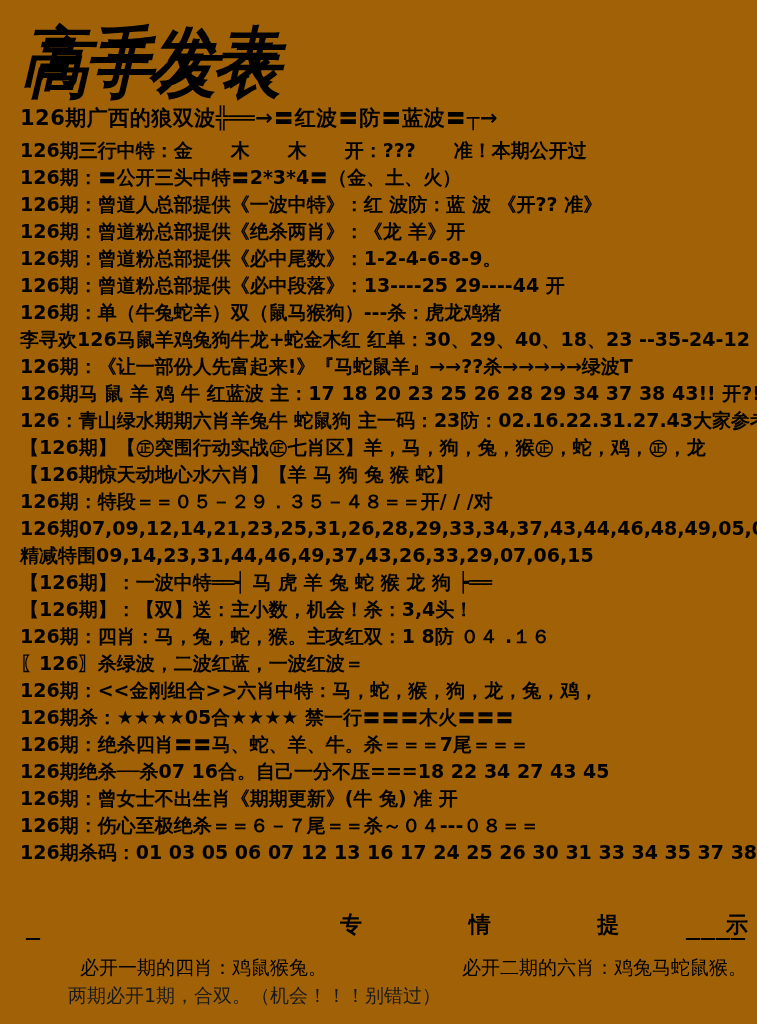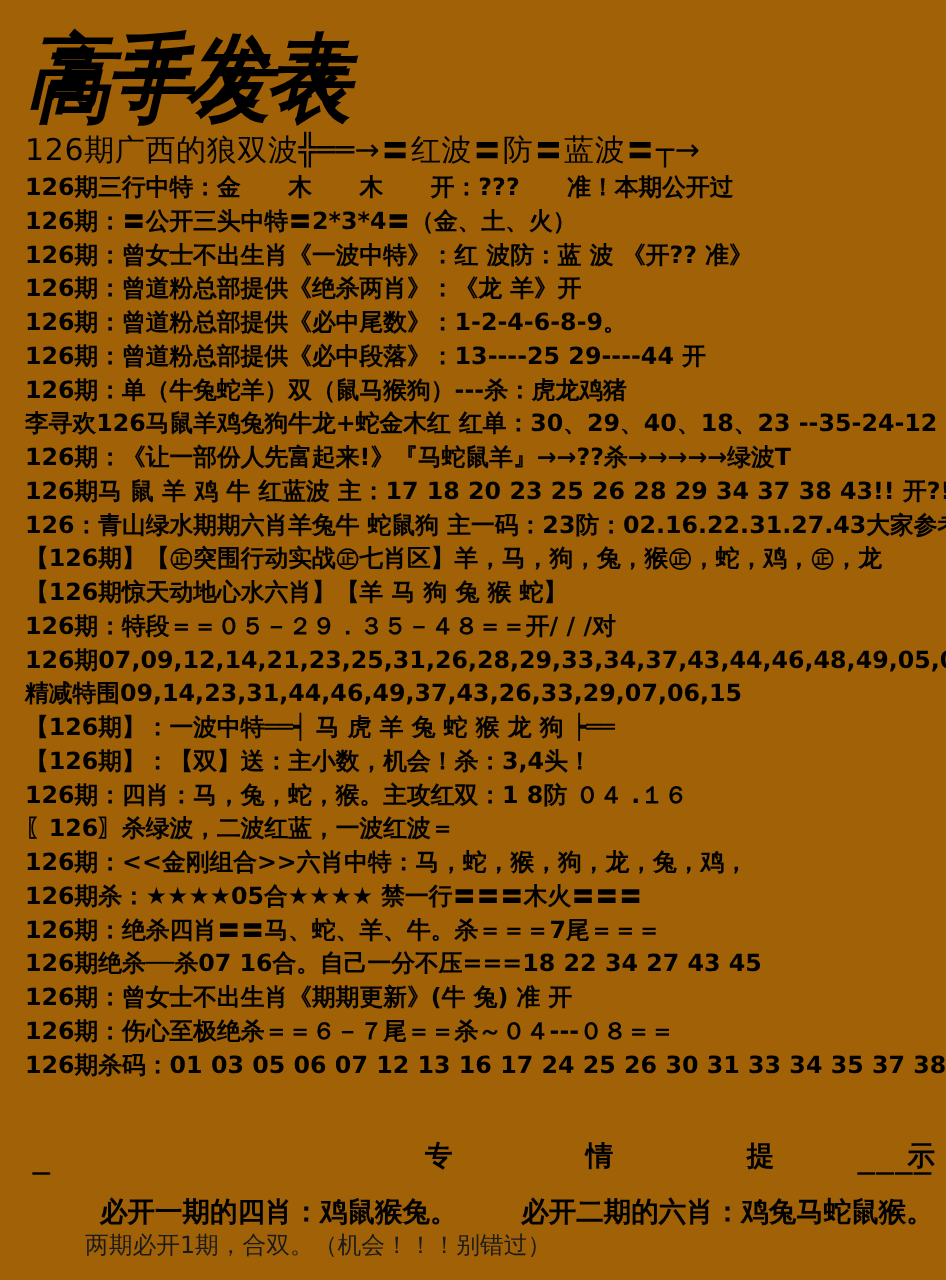--- a/index.html
+++ b/index.html
@@ -39,22 +39,22 @@
     white-space: nowrap;
   }
   .masthead .layer.ghost {
     left: 7px;
     top: 12px;
   }
   .headline {
     position: absolute;
     left: 20px;
     top: 104px;
-    font-size: 24px;
-    font-weight: 400;
+    font-size: 21px;
+    font-weight: 700;
     white-space: nowrap;
     letter-spacing: 0.5px;
   }
   .lines {
     position: absolute;
     left: 20px;
     top: 137px;
     right: 4px;
   }
   .line {
@@ -94,22 +94,22 @@
   }
   .footer1 {
     position: absolute;
     top: 955px;
     left: 0;
     width: 757px;
     display: flex;
     box-sizing: border-box;
     padding-left: 80px;
     padding-right: 10px;
-    font-size: 22px;
-    font-weight: 700;
+    font-size: 19px;
+    font-weight: 400;
     white-space: nowrap;
   }
   .footer1 .right {
     margin-left: auto;
   }
   .footer2 {
     position: absolute;
     top: 983px;
     left: 68px;
     font-size: 19px;
@@ -127,21 +127,21 @@
   <div class="masthead">
     <span class="layer ghost">高手发表</span>
     <span class="layer">高手发表</span>
   </div>
 
   <div class="headline">126期广西的狼双波╬══→〓红波〓防〓蓝波〓┬→</div>
 
   <div class="lines">
       <div class="line">126期三行中特：金　　木　　木　　开：???　　准！本期公开过</div>
       <div class="line">126期：〓公开三头中特〓2*3*4〓（金、土、火）</div>
-      <div class="line">126期：曾女士不出生肖《一波中特》：红 波防：蓝 波 《开?? 准》</div>
+      <div class="line">126期：曾道人总部提供《一波中特》：红 波防：蓝 波 《开?? 准》</div>
       <div class="line">126期：曾道粉总部提供《绝杀两肖》：《龙 羊》开</div>
       <div class="line">126期：曾道粉总部提供《必中尾数》：1-2-4-6-8-9。</div>
       <div class="line">126期：曾道粉总部提供《必中段落》：13----25  29----44 开</div>
       <div class="line u">126期：单（牛兔蛇羊）双（鼠马猴狗）---杀：虎龙鸡猪</div>
       <div class="line u">李寻欢126马鼠羊鸡兔狗牛龙+蛇金木红  红单：30、29、40、18、23 --35-24-12</div>
       <div class="line u">126期：《让一部份人先富起来!》『马蛇鼠羊』→→??杀→→→→→绿波T</div>
       <div class="line u">126期马 鼠 羊 鸡 牛 红蓝波 主：17 18 20 23 25 26 28 29 34 37 38 43!! 开?!!</div>
       <div class="line">126：青山绿水期期六肖羊兔牛 蛇鼠狗 主一码：23防：02.16.22.31.27.43大家参考!</div>
       <div class="line">【126期】【㊣突围行动实战㊣七肖区】羊，马，狗，兔，猴㊣，蛇，鸡，㊣，龙</div>
       <div class="line">【126期惊天动地心水六肖】【羊 马 狗 兔 猴 蛇】</div>

